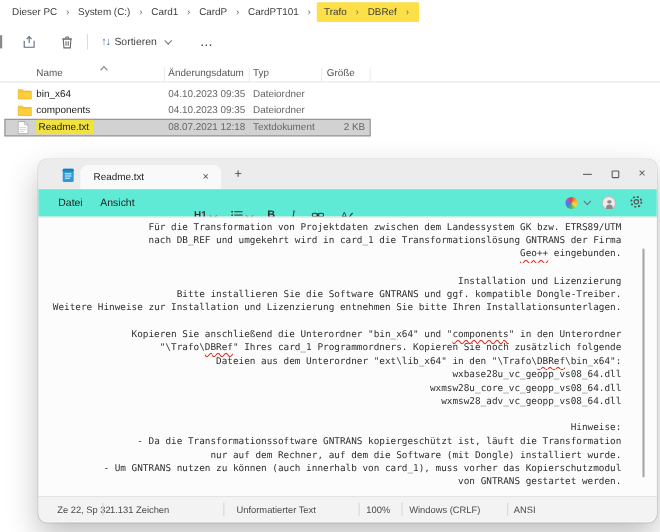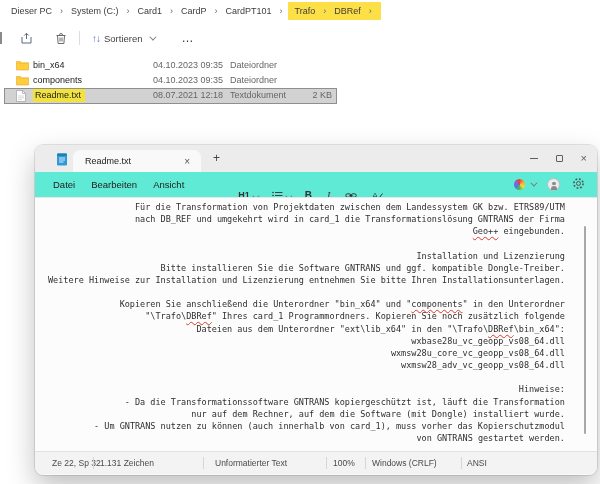--- a/index.html
+++ b/index.html
@@ -121,20 +121,31 @@
   <span class="tb-divider"></span>
   <span class="tb-btn">
     <span class="sort-arrows">↑↓</span>
     <span>Sortieren</span>
     <span class="chev"></span>
   </span>
   <span class="more-dots" style="margin-left:14px;">…</span>
 </div>
 
 <div class="file-table">
+  <div class="ft-header">
+    <span class="sort-chev"></span>
+    <span class="col-name">Name</span>
+    <span class="col-date">Änderungsdatum</span>
+    <span class="col-type">Typ</span>
+    <span class="col-size">Größe</span>
+    <span class="hdr-sep" style="left:149px;"></span>
+    <span class="hdr-sep" style="left:226px;"></span>
+    <span class="hdr-sep" style="left:292px;"></span>
+    <span class="hdr-sep" style="left:336px;"></span>
+  </div>
   <div style="height:3px;"></div>
 
   <div class="ft-row">
     <span class="ficon">
       <svg width="13" height="11" viewBox="0 0 13 11">
           <path d="M0.5 1.5 h4 l1 1.3 h7 v7.2 h-12 z" fill="#ffce3a" stroke="#e0a92c" stroke-width="0.6"></path>
           <path d="M0.5 3.4 h12" stroke="#eebc2e" stroke-width="0.6"></path>
         </svg>
     </span>
     <span class="cell c-name">bin_x64</span>
@@ -187,21 +198,20 @@
     <span class="tab-plus">+</span>
     <div class="win-controls">
       <span class="wc-min"></span>
       <span class="wc-max"></span>
       <span class="wc-close">×</span>
     </div>
   </div>
 
   <div class="menubar">
     <span class="menu-item">Datei</span>
-    <span class="menu-item">Bearbeiten</span>
     <span class="menu-item">Ansicht</span>
     <div class="fmt-group">
       <span class="fmt-btn">
         <span class="fmt-heading">H1</span>
         <span class="chev"></span>
       </span>
       <span class="fmt-btn">
         <svg width="11" height="9" viewBox="0 0 11 9">
             <circle cx="1" cy="1.5" r="0.8" fill="#333"></circle>
             <circle cx="1" cy="4.5" r="0.8" fill="#333"></circle>

